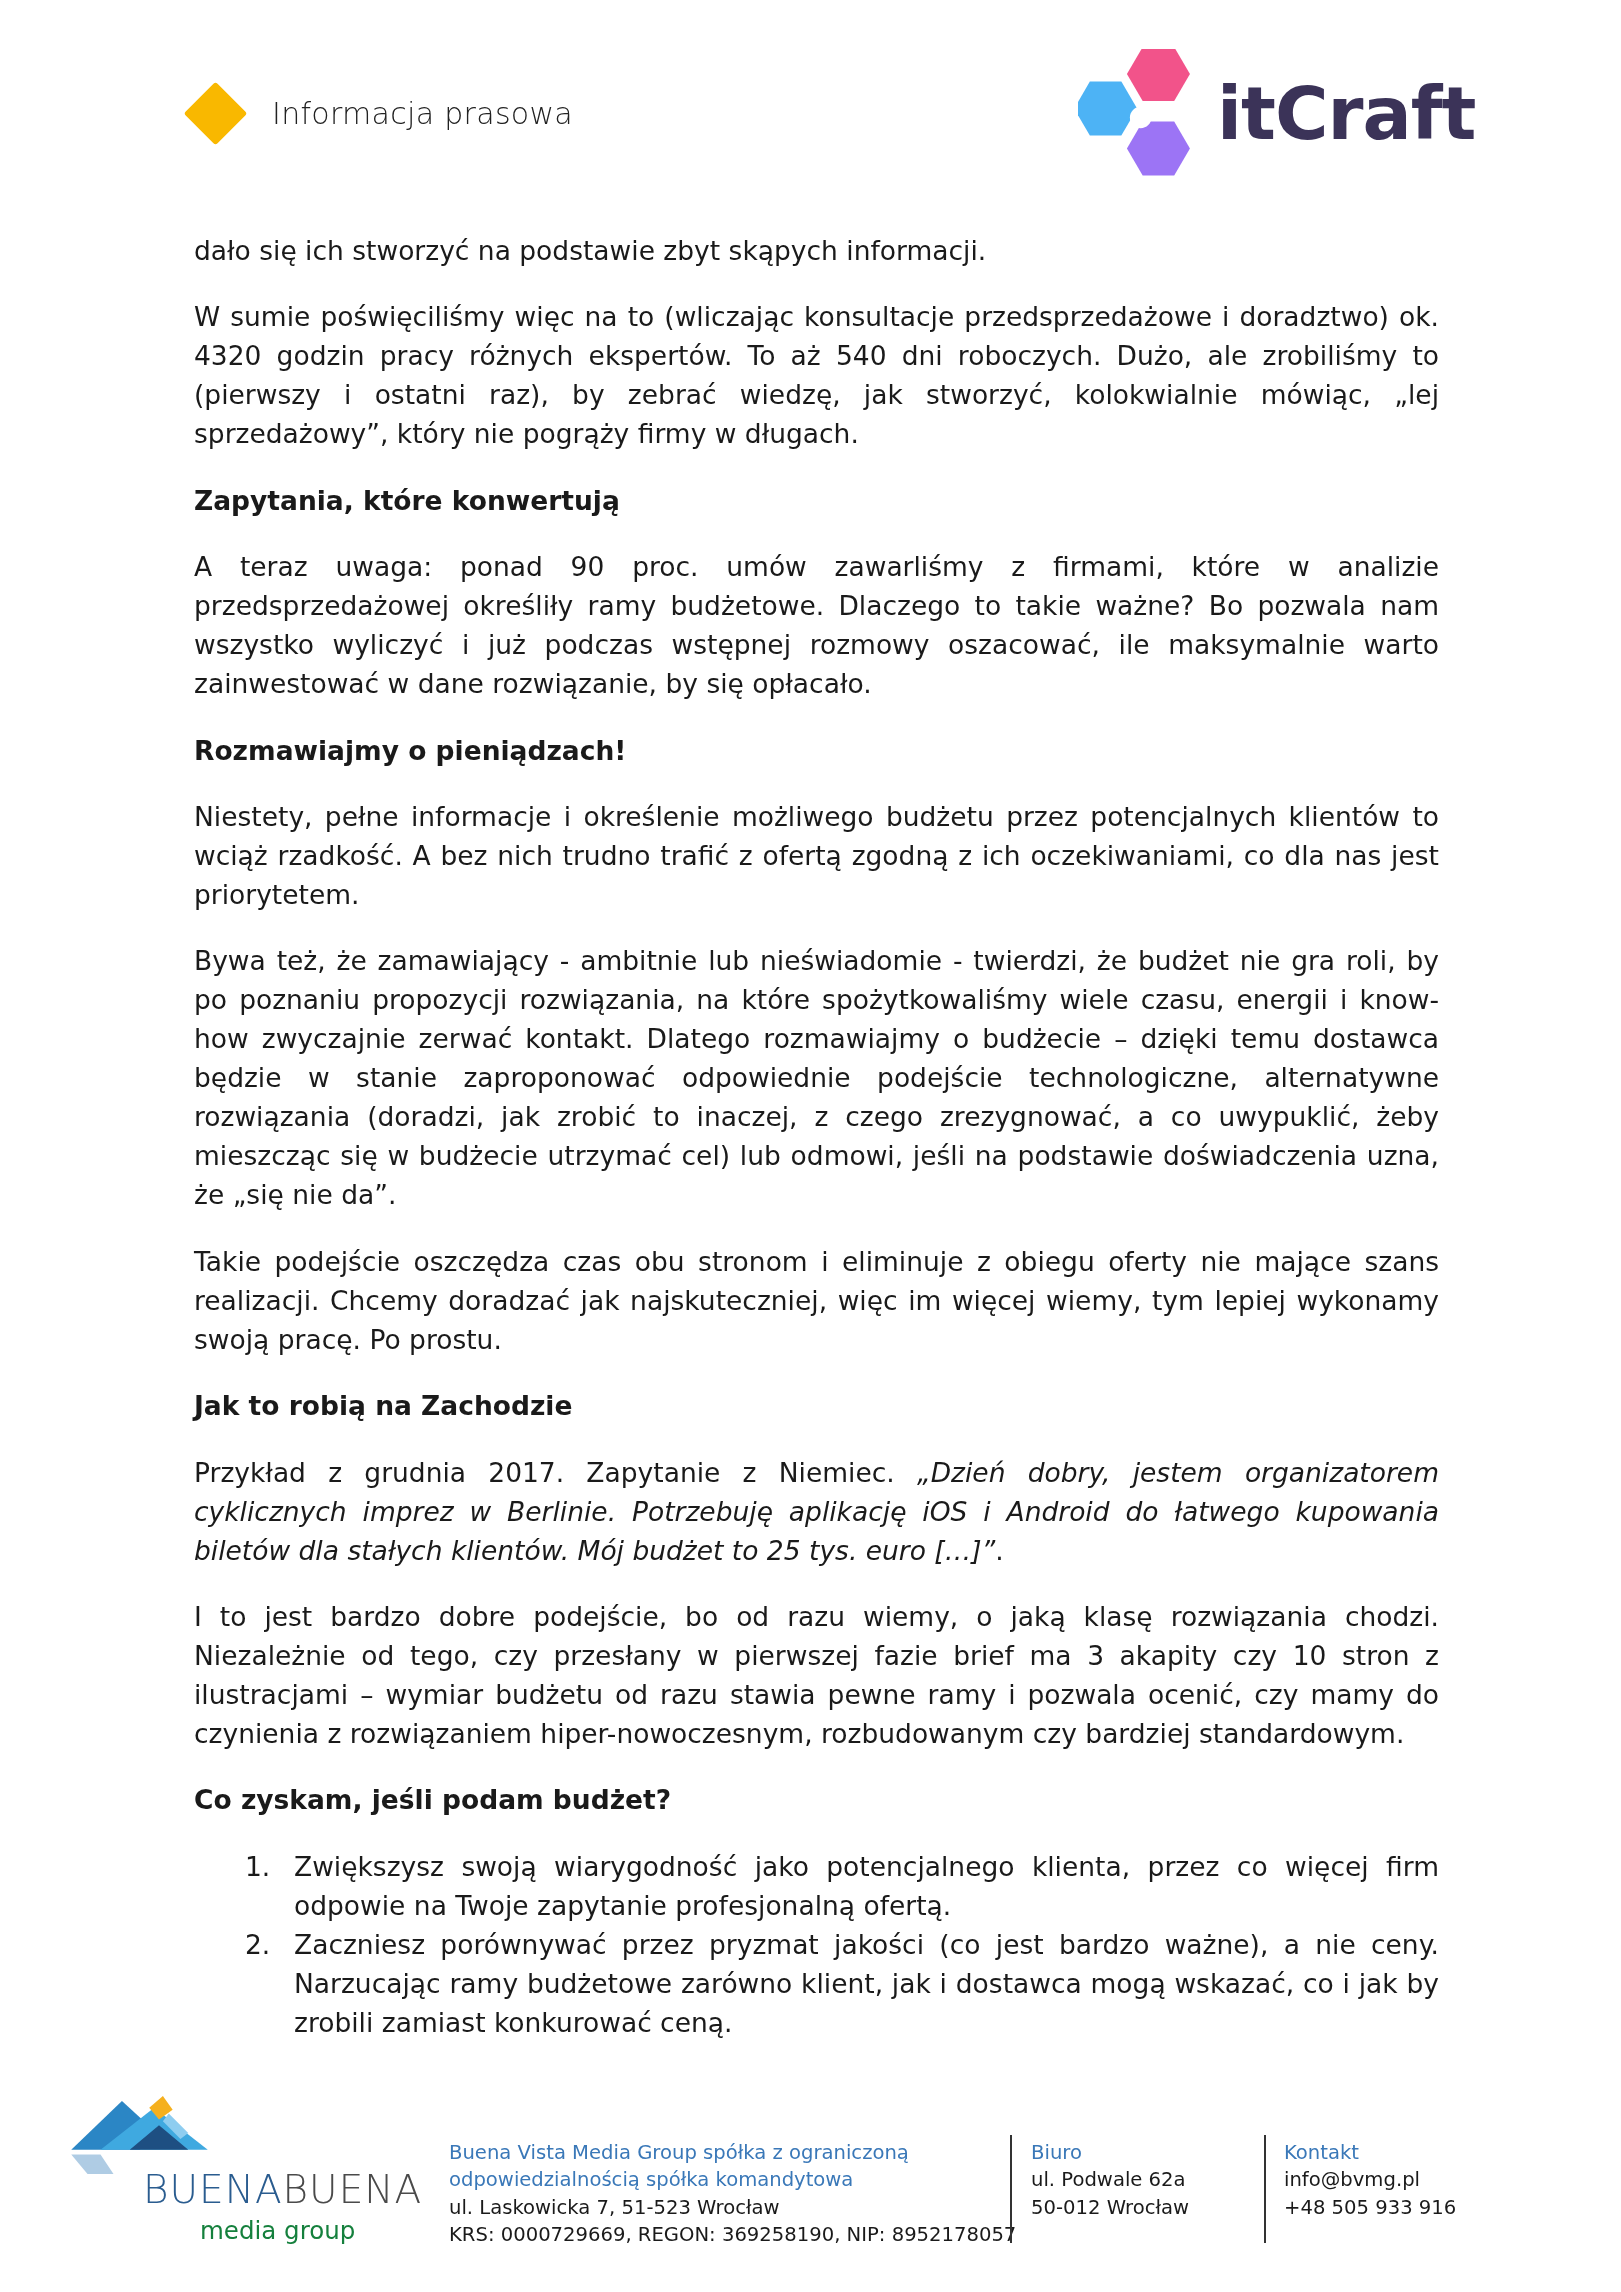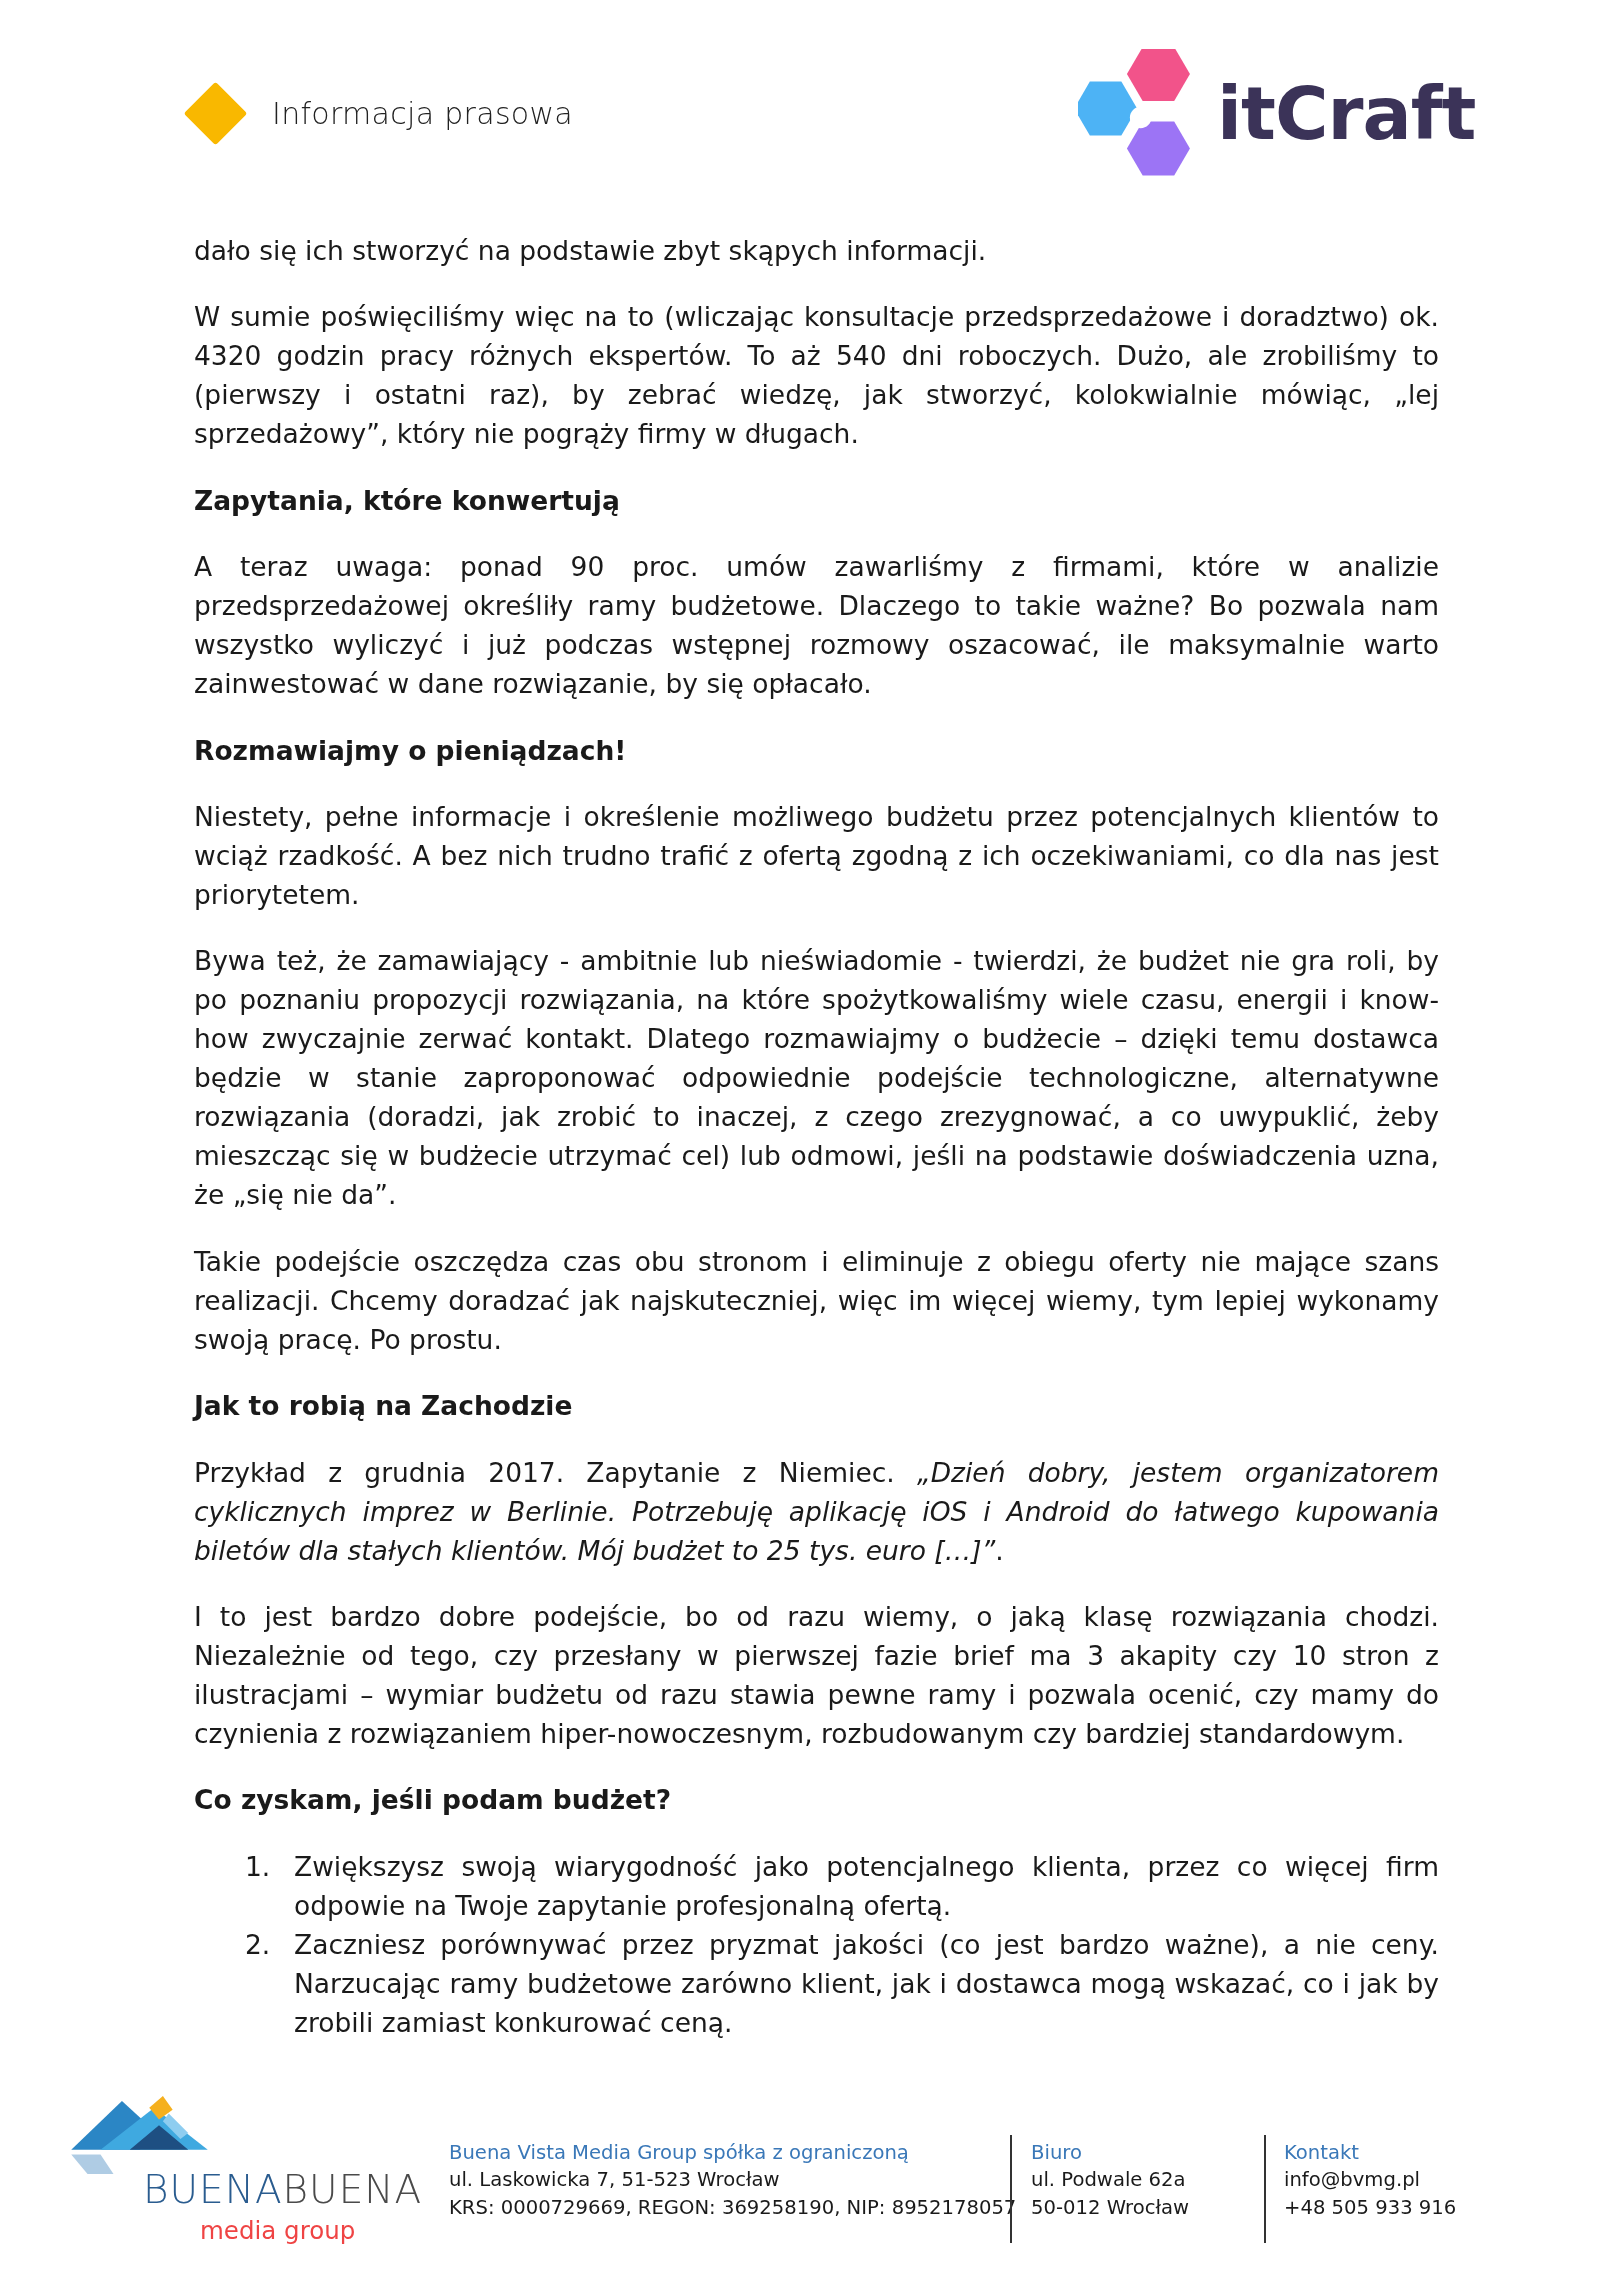--- a/index.html
+++ b/index.html
@@ -22,21 +22,21 @@
   .content i { font-style: italic; }
   .content ol { margin: 0; padding-left: 0; list-style: none; }
   .content ol li { position: relative; padding-left: 100px; }
   .content ol li .num { position: absolute; left: 51px; top: 0; }
 
   .footer-logo { position: absolute; left: 61px; top: 2096px; width: 353px; height: 137px; }
   .footer-logo .bv-word { position: absolute; left: 82px; top: 71px; font-size: 39px; letter-spacing: 1px;
                           font-family: "DejaVu Sans", sans-serif; font-weight: 300; }
   .footer-logo .bv-word .buena { color: #2A5C8F; }
   .footer-logo .bv-word .vista { color: #4A4A4A; }
-  .footer-logo .bv-sub { position: absolute; left: 139px; top: 120px; font-size: 24.5px; color: #ef4444; }
+  .footer-logo .bv-sub { position: absolute; left: 139px; top: 120px; font-size: 24.5px; color: #15803d; }
 
   .footer-block { position: absolute; font-size: 19.6px; line-height: 27.4px; color: #1a1a1a; }
   .footer-block .blue { color: #3A78B8; }
   .fb-company { left: 449px; top: 2139px; }
   .fb-office { left: 1031px; top: 2139px; }
   .fb-contact { left: 1284px; top: 2139px; }
   .footer-divider { position: absolute; top: 2135px; width: 2px; height: 108px; background: #333; }
   .div-1 { left: 1010px; }
   .div-2 { left: 1264px; }
 </style>
@@ -101,20 +101,21 @@
     <polygon points="90,12 104,0 114,14 100,24" fill="#F5B01E"></polygon>
     <polygon points="110,18 130,38 122,44 104,26" fill="#8ECDF0"></polygon>
     <polygon points="10,60 40,60 60,90 40,96" fill="#9BBFDD" opacity="0.8"></polygon>
   </svg>
   <div class="bv-word"><span class="buena">BUENA</span><span class="vista">BUENA</span></div>
   <div class="bv-sub">media group</div>
 </div>
 
 <div class="footer-block fb-company">
   <div class="blue">Buena Vista Media Group spółka z ograniczoną</div>
+  <div class="blue">odpowiedzialnością spółka komandytowa</div>
   <div>ul. Laskowicka 7, 51-523 Wrocław</div>
   <div>KRS: 0000729669, REGON: 369258190, NIP: 8952178057</div>
 </div>
 
 <div class="footer-divider div-1"></div>
 
 <div class="footer-block fb-office">
   <div class="blue">Biuro</div>
   <div>ul. Podwale 62a</div>
   <div>50-012 Wrocław</div>

